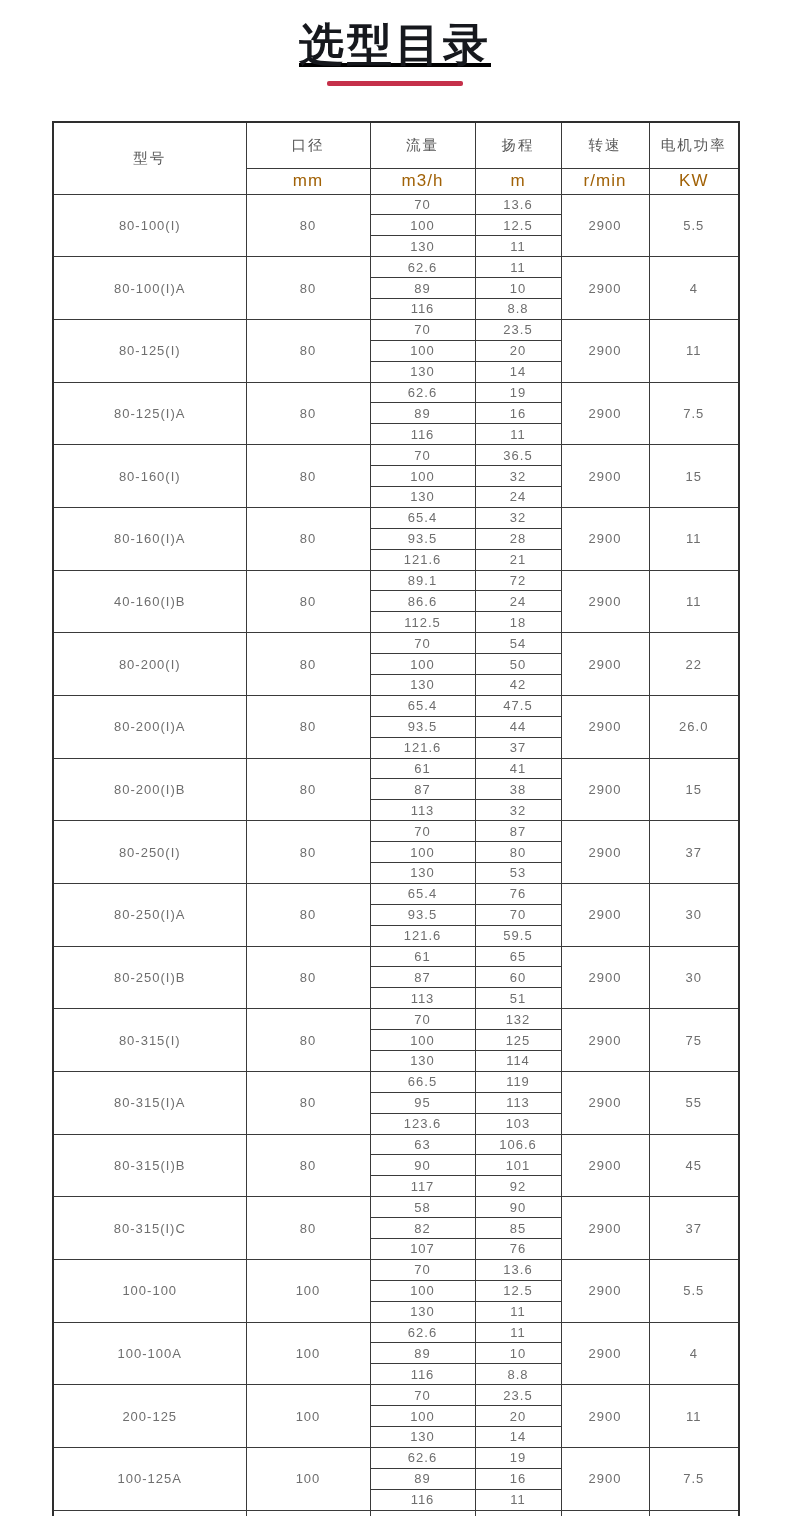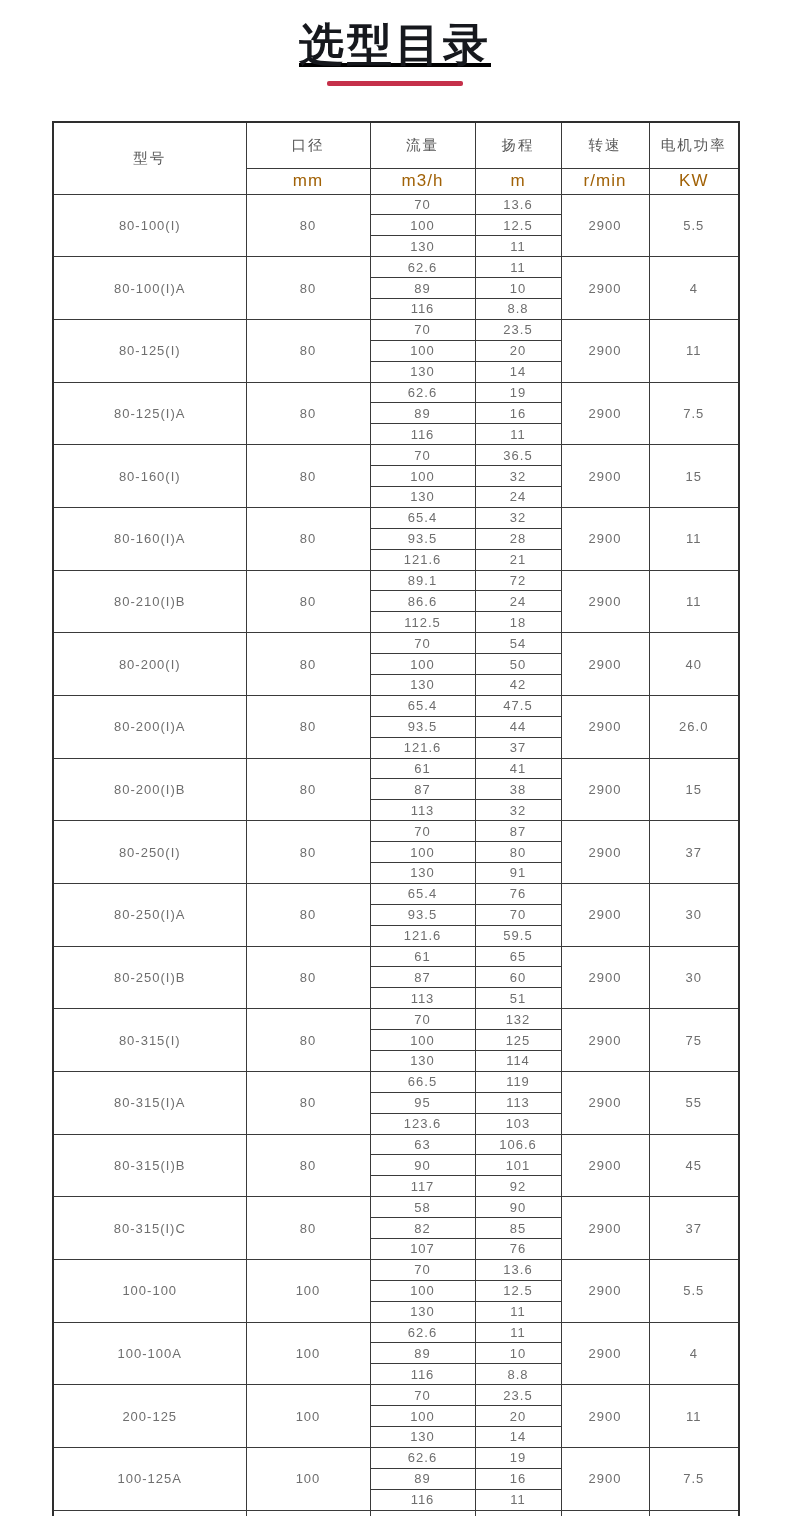--- a/index.html
+++ b/index.html
@@ -191,42 +191,42 @@
         </tr>
         <tr>
           <td class="sub">93.5</td>
           <td class="sub">28</td>
         </tr>
         <tr>
           <td class="sub">121.6</td>
           <td class="sub">21</td>
         </tr>
         <tr>
-          <td rowspan="3" class="model-cell">80-210(I)B</td>
+          <td rowspan="3" class="model-cell">40-160(I)B</td>
           <td rowspan="3">80</td>
           <td class="sub">89.1</td>
           <td class="sub">72</td>
           <td rowspan="3">2900</td>
           <td rowspan="3">11</td>
         </tr>
         <tr>
           <td class="sub">86.6</td>
           <td class="sub">24</td>
         </tr>
         <tr>
           <td class="sub">112.5</td>
           <td class="sub">18</td>
         </tr>
         <tr>
           <td rowspan="3" class="model-cell">80-200(I)</td>
           <td rowspan="3">80</td>
           <td class="sub">70</td>
           <td class="sub">54</td>
           <td rowspan="3">2900</td>
-          <td rowspan="3">40</td>
+          <td rowspan="3">22</td>
         </tr>
         <tr>
           <td class="sub">100</td>
           <td class="sub">50</td>
         </tr>
         <tr>
           <td class="sub">130</td>
           <td class="sub">42</td>
         </tr>
         <tr>
@@ -268,21 +268,21 @@
           <td class="sub">87</td>
           <td rowspan="3">2900</td>
           <td rowspan="3">37</td>
         </tr>
         <tr>
           <td class="sub">100</td>
           <td class="sub">80</td>
         </tr>
         <tr>
           <td class="sub">130</td>
-          <td class="sub">91</td>
+          <td class="sub">53</td>
         </tr>
         <tr>
           <td rowspan="3" class="model-cell">80-250(I)A</td>
           <td rowspan="3">80</td>
           <td class="sub">65.4</td>
           <td class="sub">76</td>
           <td rowspan="3">2900</td>
           <td rowspan="3">30</td>
         </tr>
         <tr>

